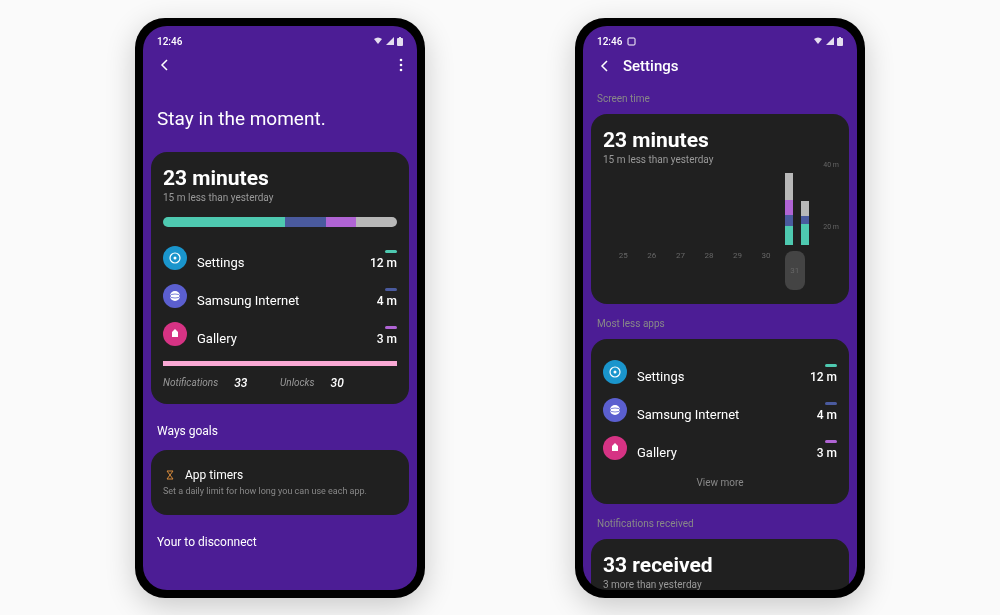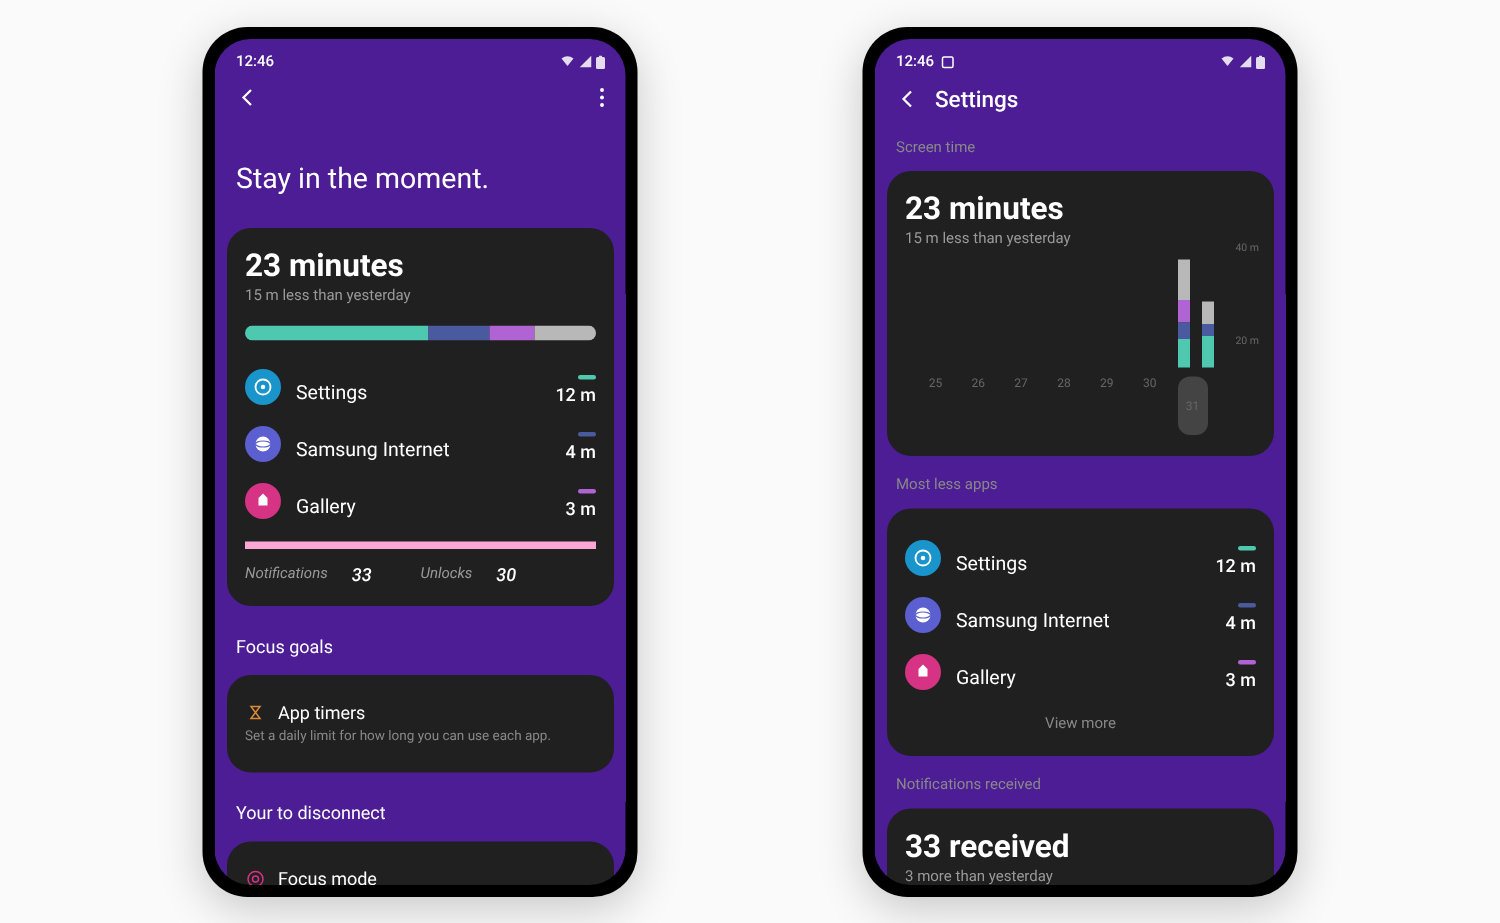--- a/index.html
+++ b/index.html
@@ -318,52 +318,38 @@
           <span class="divider-label">Notifications</span>
           <span class="divider-value">33</span>
         </div>
         <div class="divider-cell">
           <span class="divider-label">Unlocks</span>
           <span class="divider-value">30</span>
         </div>
       </div>
     </div>
 
-    <div class="section-title">Focus goals</div>
+    <div class="section-title">Ways goals</div>
 
     <div class="card">
       <div class="row-item">
         <div class="row-item-title">
           <span class="mini-icon mini-orange">
             <svg width="12" height="12" viewBox="0 0 12 12">
                 <path d="M3 2 L9 2 L6 6 L9 10 L3 10 L6 6 Z" fill="none" stroke="#d88a3a" stroke-width="1"></path>
               </svg>
           </span>
           <span>App timers</span>
         </div>
         <div class="row-item-desc">Set a daily limit for how long you can use each app.</div>
       </div>
     </div>
 
     <div class="section-title">Your to disconnect</div>
 
-    <div class="card" style="margin-bottom:0; border-bottom-left-radius:0; border-bottom-right-radius:0;">
-      <div class="row-item">
-        <div class="row-item-title">
-          <span class="mini-icon mini-red">
-            <svg width="12" height="12" viewBox="0 0 12 12">
-                <circle cx="6" cy="6" r="5" fill="none" stroke="#d63384" stroke-width="1"></circle>
-                <circle cx="6" cy="6" r="2" fill="none" stroke="#d63384" stroke-width="1"></circle>
-              </svg>
-          </span>
-          <span>Focus mode</span>
-        </div>
-
-      </div>
-    </div>
 
   </div>
 </div>
 
 <div class="phone">
   <div class="screen">
     <div class="statusbar">
       <span style="display:flex;gap:5px;align-items:center;">
         <span>12:46</span>
         <span>

